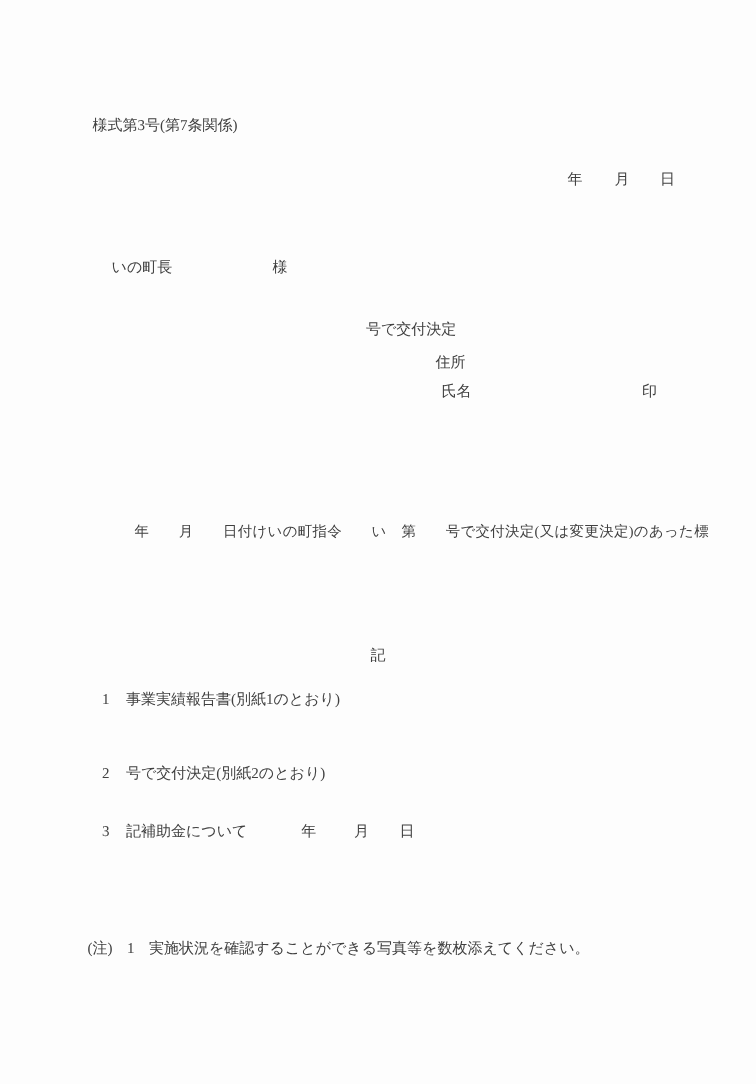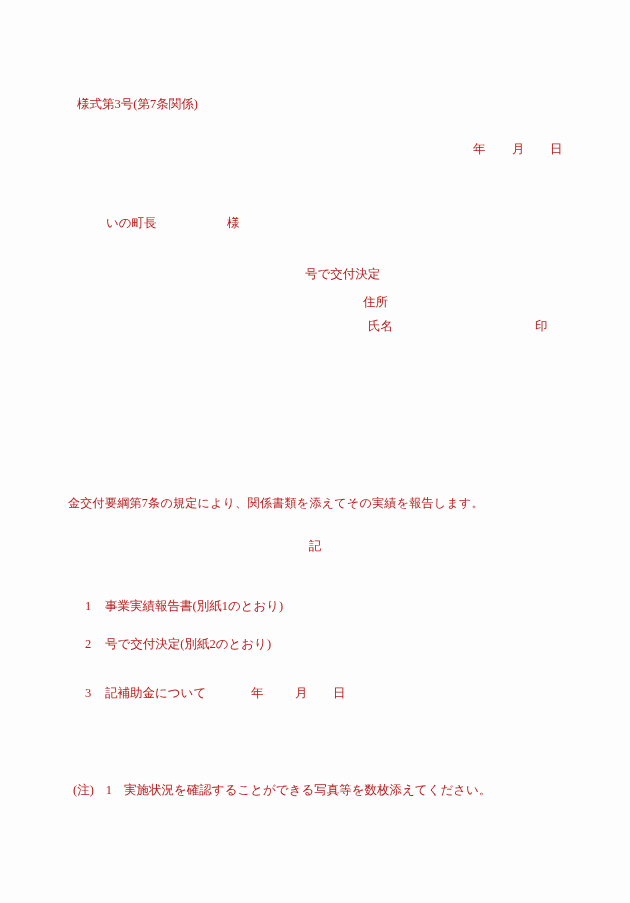--- a/index.html
+++ b/index.html
@@ -5,36 +5,36 @@
   html, body {
     margin: 0;
     padding: 0;
     background: #fdfdfd;
   }
   .page {
     position: relative;
     width: 630px;
     height: 903px;
     background: #fdfdfd;
-    color: #b91c1c;
+    color: #404040;
     font-family: "Liberation Serif", "DejaVu Serif", serif;
     font-size: 12.5px;
     line-height: 1.25;
     overflow: hidden;
     border-radius: 27px;
   }
   .abs { position: absolute; white-space: nowrap; }
 
   .form-number   { left: 77px;  top: 97px; }
 
   .issue-date-year  { left: 473px; top: 142px; }
   .issue-date-month { left: 512px; top: 142px; }
   .issue-date-day   { left: 550px; top: 142px; }
 
-  .addressee-title { left: 93px;  top: 216px; margin-left: 13px; }
+  .addressee-title { left: 93px;  top: 216px; }
   .honorific       { left: 227px; top: 216px; }
 
   .entity-label  { left: 305px; top: 267px; }
   .address-label { left: 363px; top: 295px; }
   .name-label    { left: 368px; top: 319px; }
   .seal-mark     { left: 535px; top: 319px; }
 
   .doc-title { left: 203px; top: 388px; letter-spacing: 0.3px; }
 
   .body-line       { left: 68px; letter-spacing: 0.3px; font-size: 12px; }
@@ -42,21 +42,21 @@
   .body-line-2     { top: 466px; }
   .body-line-3     { top: 496px; }
 
   .record-heading {
     left: 0; right: 0; top: 539px;
     text-align: center;
     white-space: nowrap;
   }
 
   .item-row    { left: 85px; }
-  .item-row-1  { top: 599px; }
+  .item-row-1  { top: 576px; }
   .item-row-2  { top: 637px; }
   .item-row-3  { top: 686px; }
   .item-number { display: inline-block; min-width: 8px; margin-right: 12px; }
 
   .completion-year  { left: 251px; top: 686px; }
   .completion-month { left: 295px; top: 686px; }
   .completion-day   { left: 333px; top: 686px; }
 
   .note-row    { left: 73px; top: 783px; }
   .note-prefix { margin-right: 12px; }
@@ -75,21 +75,21 @@
 
   <div class="abs addressee-title">いの町長</div>
   <div class="abs honorific">様</div>
 
   <div class="abs entity-label">号で交付決定</div>
   <div class="abs address-label">住所</div>
   <div class="abs name-label">氏名</div>
   <div class="abs seal-mark">印</div>
 
 
-  <div class="abs body-line body-line-3">金交付要綱第7条の規定により、関係書類を添えてその実績を報告します。</div>
+  <div class="abs body-line body-line-1">年　　月　　日付けいの町指令　　い　第　　号で交付決定(又は変更決定)のあった標</div>
 
   <div class="abs record-heading">記</div>
 
   <div class="abs item-row item-row-1">
     <span class="item-number">1</span><span>事業実績報告書(別紙1のとおり)</span>
   </div>
 
   <div class="abs item-row item-row-2">
     <span class="item-number">2</span><span>号で交付決定(別紙2のとおり)</span>
   </div>

